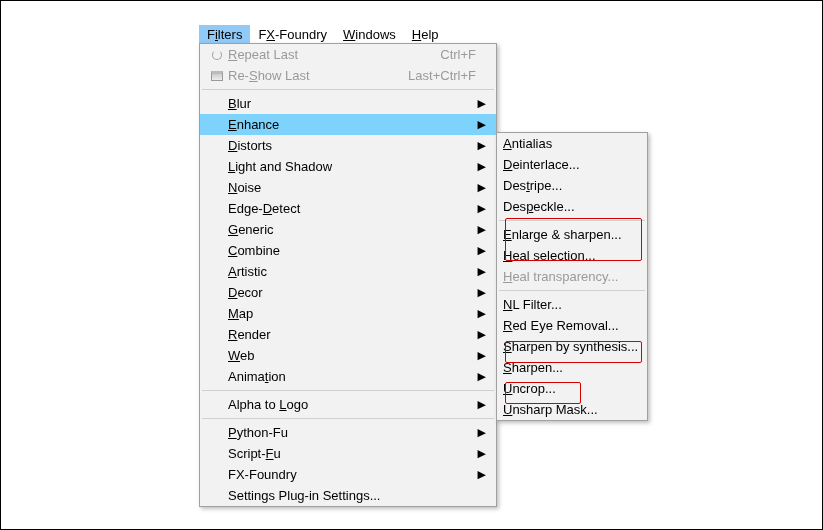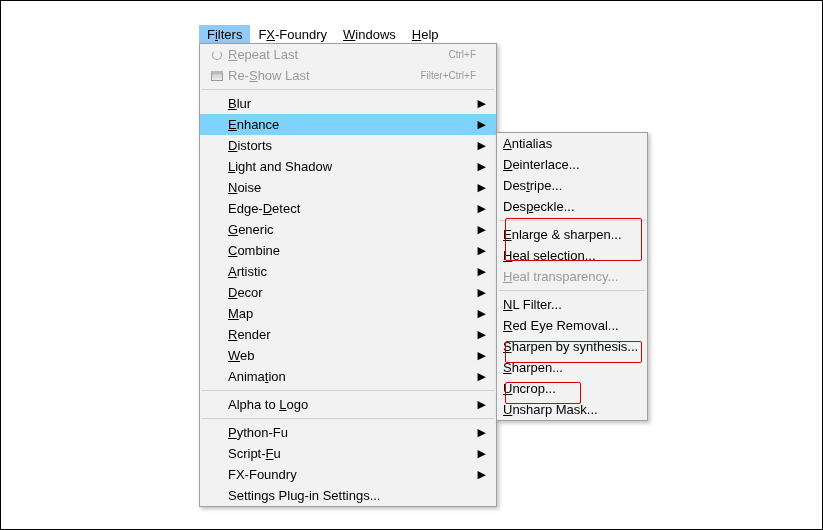--- a/index.html
+++ b/index.html
@@ -11,21 +11,21 @@
   .mnemonic{text-decoration:underline}
   
   .menu{position:absolute;background:#f2f2f2;border:1px solid #a0a0a0;box-shadow:2px 2px 4px rgba(0,0,0,0.25)}
   .menu.primary{left:198px;top:42px;width:296px}
   .menu.secondary{left:495px;top:131px;width:150px}
   .menu-row{display:flex;align-items:center;height:21px;padding:0 10px 0 6px;position:relative}
   .menu-row.highlight{background:#7dd3fc}
   .menu-row.disabled .lbl,.menu-row.disabled .shortcut{color:#9a9a9a}
   .iconcell{width:22px;flex:0 0 22px;display:flex;justify-content:center;align-items:center}
   .lbl{flex:1 1 auto;white-space:nowrap}
-  .shortcut{flex:0 0 auto;color:#6b6b6b;font-size:10px;padding-left:20px}
+  .shortcut{flex:0 0 auto;color:#6b6b6b;font-size:13px;padding-left:20px}
   .arrow{flex:0 0 10px;text-align:right;font-size:11px;line-height:1;color:#000}
   .sep{height:1px;margin:3px 2px;background:#d0d0d0}
   
   .ic{width:14px;height:14px;display:inline-block}
   .ic-repeat{border:1.5px solid #a0a0a0;border-radius:50%;border-top-color:transparent;width:10px;height:10px;box-sizing:border-box}
   .ic-reshow{width:12px;height:10px;border:1px solid #999;border-top:3px solid #bbb;background:linear-gradient(#ccc,#eee);box-sizing:border-box}
   .ic-reset{width:12px;height:12px;background:#ffd24a;border:1px solid #c79a00;box-sizing:border-box}
   
   .redbox{position:absolute;border:1px solid #d40000;border-radius:2px;pointer-events:none}
   .rb1{left:504px;top:217px;width:135px;height:41px}
@@ -51,21 +51,21 @@
         </span>
         <span class="lbl"><span class="mnemonic">R</span>epeat Last</span>
         <span class="shortcut">Ctrl+F</span>
         <span class="arrow"></span>
       </div>
       <div class="menu-row disabled">
         <span class="iconcell">
           <span class="ic ic-reshow"></span>
         </span>
         <span class="lbl">Re-<span class="mnemonic">S</span>how Last</span>
-        <span class="shortcut">Filter+Ctrl+F</span>
+        <span class="shortcut">Last+Ctrl+F</span>
         <span class="arrow"></span>
       </div>
       <div class="sep"></div>
       <div class="menu-row">
         <span class="iconcell"></span>
         <span class="lbl"><span class="mnemonic">B</span>lur</span>
         <span class="arrow">▶</span>
       </div>
       <div class="menu-row highlight">
         <span class="iconcell"></span>

